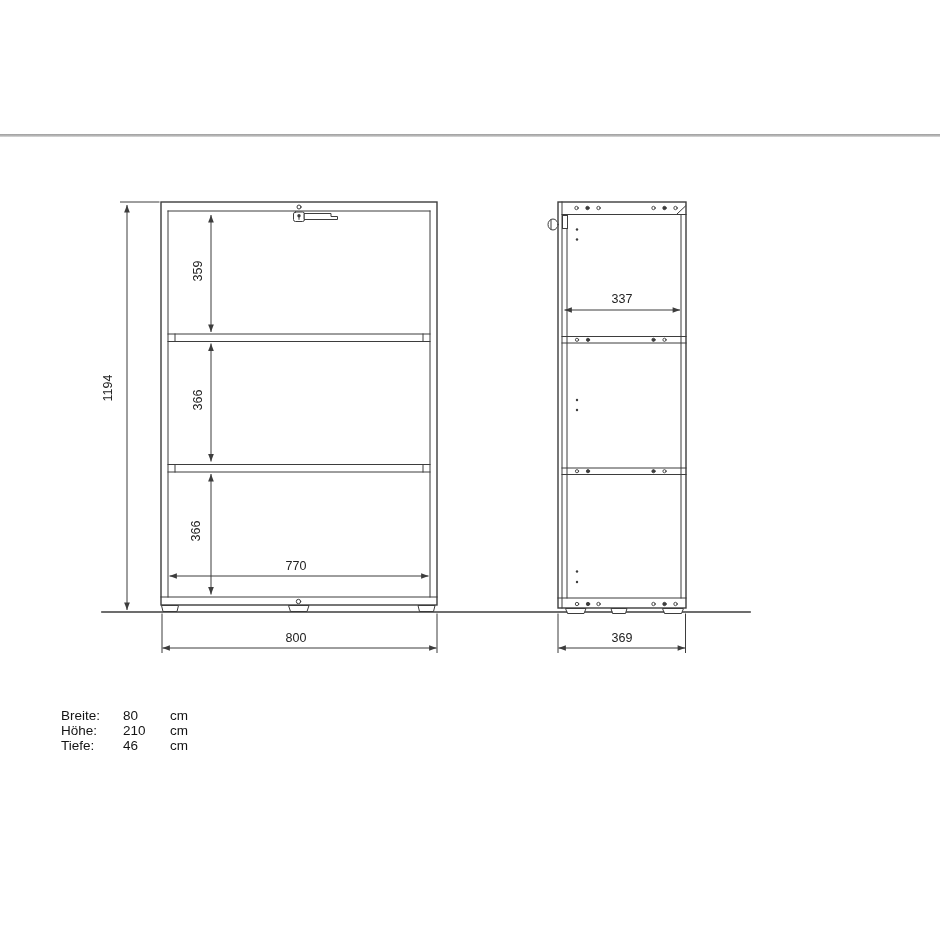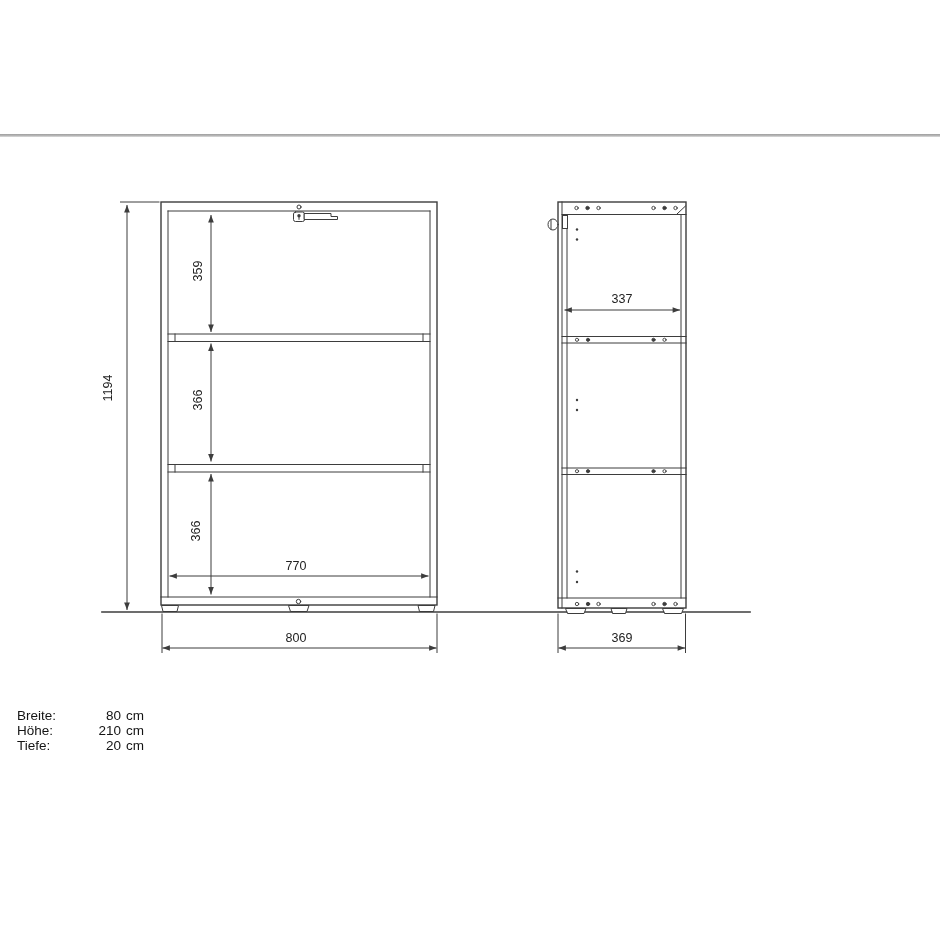--- a/index.html
+++ b/index.html
@@ -13,23 +13,23 @@
   }
   .drawing-svg{position:absolute;left:0;top:0;}
   svg text{
     font-family:"Liberation Sans", sans-serif;
     font-size:12.5px;fill:#222222;
   }
   .specs{
     position:absolute;left:17px;top:708px;
     font-size:13.5px;line-height:15.2px;color:#141414;
   }
-  .spec-row{display:flex;}
+  .spec-row{display:flex;margin-left:44px;}
   .spec-label{display:inline-block;width:62px;}
-  .spec-value{display:inline-block;width:42px;text-align:right;}
+  .spec-value{display:inline-block;width:42px;text-align:left;}
   .spec-unit{display:inline-block;margin-left:5px;}
 </style>
 </head>
 <body>
 
 <div class="separator"></div>
 
 <svg class="drawing-svg" width="940" height="700" viewBox="0 0 940 700" stroke-linecap="square">
   <defs>
     <marker id="arr" viewBox="0 0 10 10" refX="9.2" refY="5" markerWidth="9.5" markerHeight="7.5" orient="auto-start-reverse">
@@ -171,16 +171,16 @@
     <span class="spec-value">80</span>
     <span class="spec-unit">cm</span>
   </div>
   <div class="spec-row">
     <span class="spec-label">Höhe:</span>
     <span class="spec-value">210</span>
     <span class="spec-unit">cm</span>
   </div>
   <div class="spec-row">
     <span class="spec-label">Tiefe:</span>
-    <span class="spec-value">20</span>
+    <span class="spec-value">46</span>
     <span class="spec-unit">cm</span>
   </div>
 </div>
 
 </body></html>

